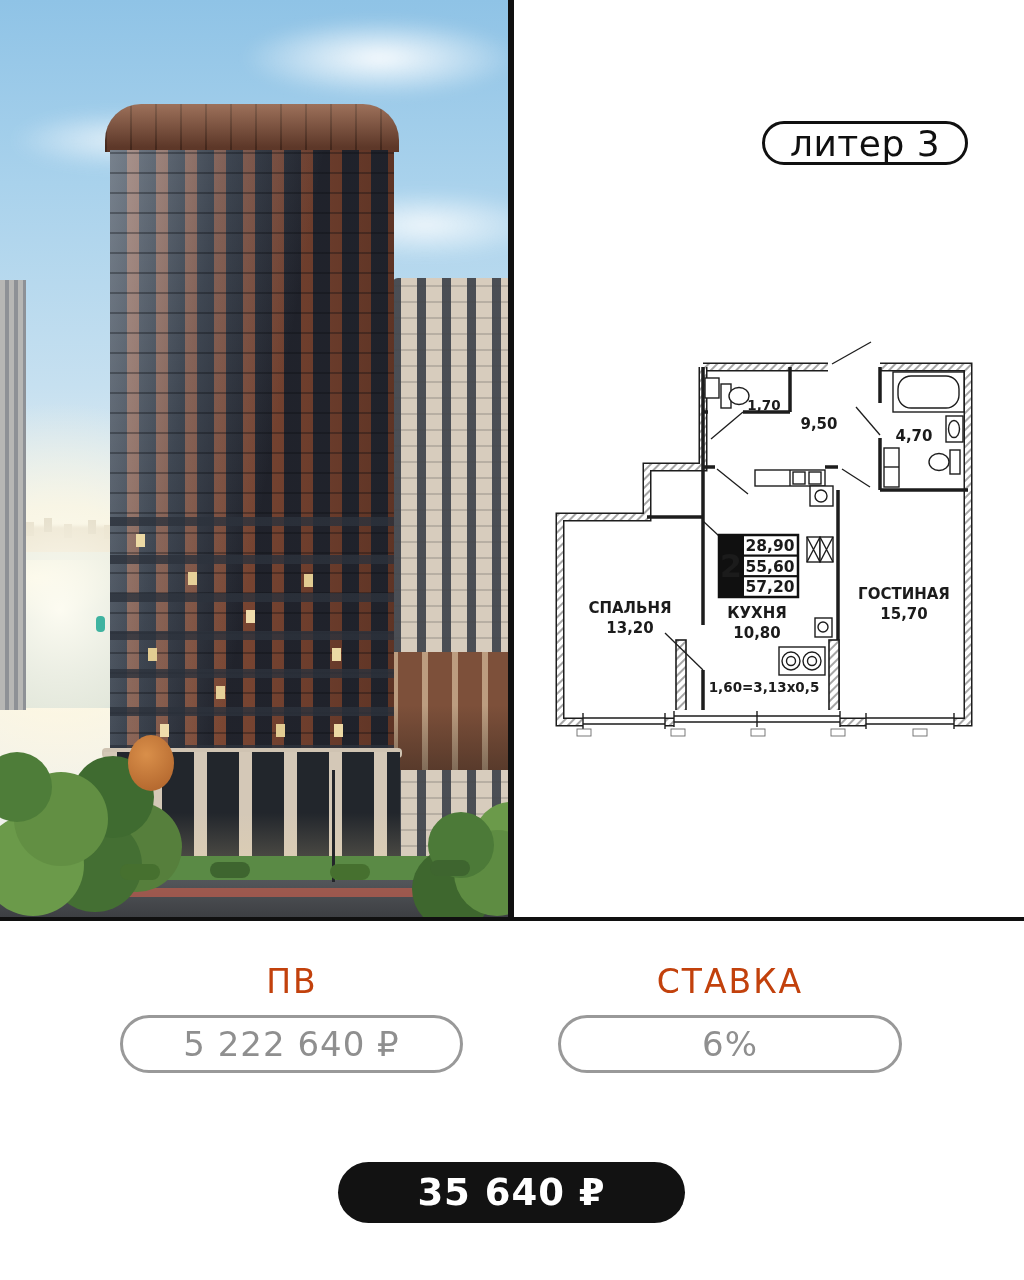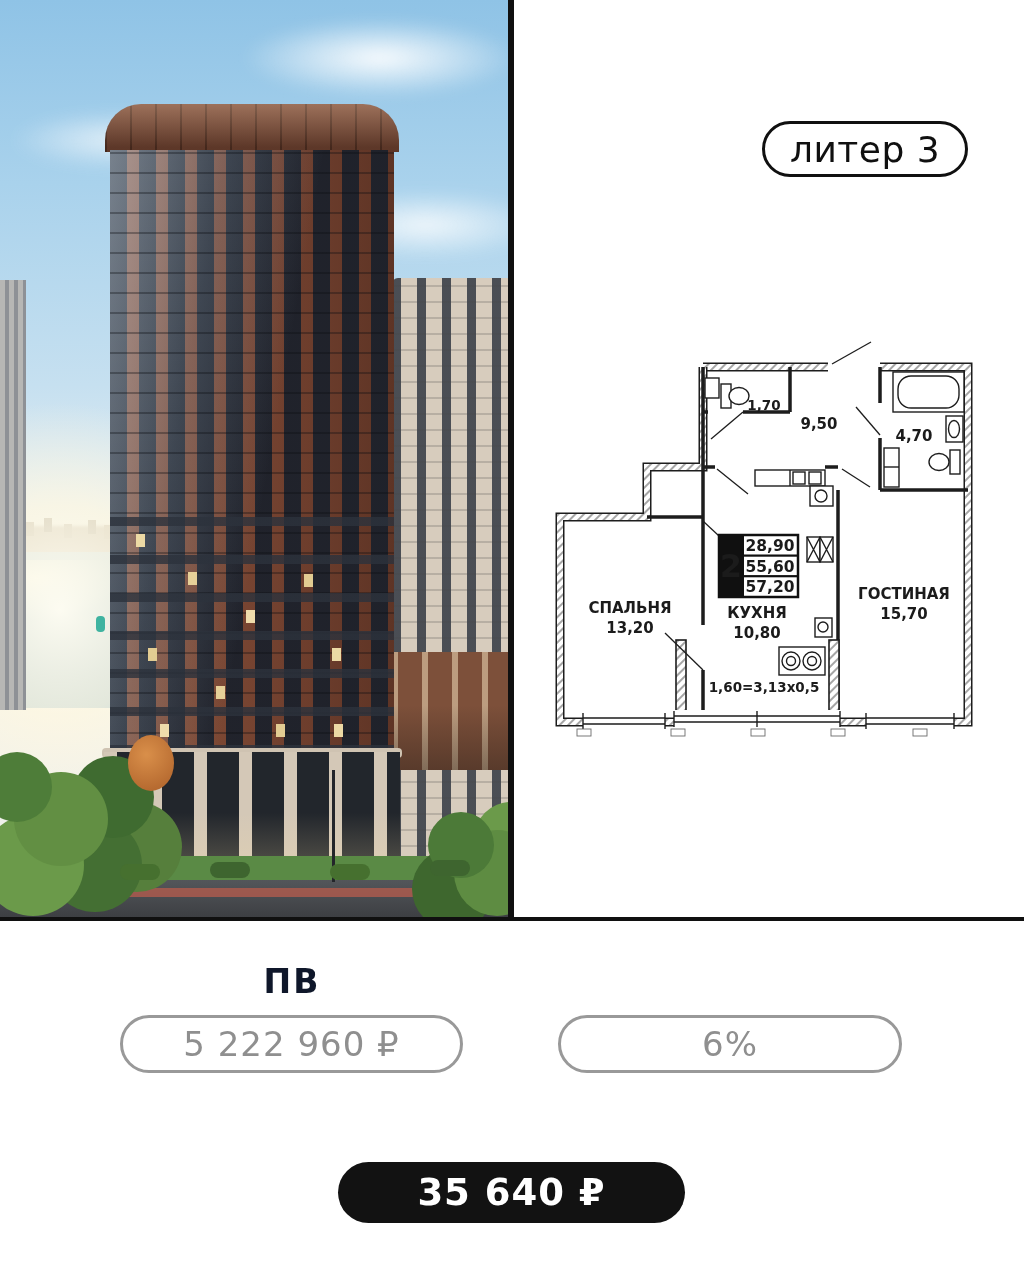--- a/index.html
+++ b/index.html
@@ -74,29 +74,29 @@
       78px 78px 0 12px #446f33,120px 60px 0 10px #567f3c;}
   .tree-orange{left:128px;top:735px;width:46px;height:56px;border-radius:50%;
     background:radial-gradient(circle at 40% 35%,#d98f4a,#b5692f 80%);}
   .trees-right{left:428px;top:812px;width:66px;height:66px;border-radius:50%;background:#4c7a38;
     box-shadow:36px 28px 0 10px #5e8c42,-8px 44px 0 8px #3e672e,50px -6px 0 4px #6b9a4a;}
   .bush-mid{left:210px;top:862px;width:40px;height:16px;border-radius:8px;background:#3e652f;
     box-shadow:120px 2px 0 #46702f,220px -2px 0 #3e652f,-90px 2px 0 #46702f;}
   .lamp{left:332px;top:770px;width:3px;height:112px;background:#23252a;}
 
   
-  .badge{left:762px;top:121px;width:206px;height:56px;border:3px solid #101010;border-radius:33px;
+  .badge{left:762px;top:121px;width:206px;height:44px;border:3px solid #101010;border-radius:33px;
     display:flex;align-items:center;justify-content:center;box-sizing:border-box;
     font-size:36px;font-weight:500;color:#101010;letter-spacing:.5px;}
   .floorplan{left:553px;top:340px;width:440px;height:400px;}
   .floorplan text{font-family:"DejaVu Sans","Liberation Sans",sans-serif;font-weight:700;fill:#1b1b1b;}
 
   
-  .metric-label{position:absolute;width:340px;text-align:center;font-size:33px;font-weight:700;
-    color:#0f172a;letter-spacing:2px;}
+  .metric-label{position:absolute;width:340px;text-align:center;font-size:33px;font-weight:400;
+    color:#c2410c;letter-spacing:2px;}
   .lbl-pv{left:122px;top:962px;}
   .lbl-rate{left:560px;top:962px;}
   .pill{position:absolute;height:58px;border:3px solid #999;border-radius:31px;box-sizing:border-box;
     display:flex;align-items:center;justify-content:center;font-size:34px;font-weight:500;color:#8f8f8f;letter-spacing:1px;}
   .pill-pv{left:120px;top:1015px;width:343px;}
   .pill-rate{left:558px;top:1015px;width:344px;}
   .lbl-payment{position:absolute;left:342px;top:1112px;width:340px;text-align:center;
     font-size:36px;font-weight:800;color:#121212;letter-spacing:1px;}
   .pill-payment{position:absolute;left:338px;top:1162px;width:347px;height:61px;border-radius:31px;
     background:#121212;display:flex;align-items:center;justify-content:center;
@@ -254,17 +254,18 @@
       <text x="77" y="293" text-anchor="middle" font-size="15">13,20</text>
       <text x="204" y="278" text-anchor="middle" font-size="15">КУХНЯ</text>
       <text x="204" y="298" text-anchor="middle" font-size="15">10,80</text>
       <text x="351" y="259" text-anchor="middle" font-size="15">ГОСТИНАЯ</text>
       <text x="351" y="279" text-anchor="middle" font-size="15">15,70</text>
       <text x="211" y="352" text-anchor="middle" font-size="13.5">1,60=3,13x0,5</text>
     </g>
   </svg>
 
   <div class="metric-label lbl-pv">ПВ</div>
-  <div class="pill pill-pv">5 222 960 ₽</div>
+  <div class="metric-label lbl-rate">СТАВКА</div>
+  <div class="pill pill-pv">5 222 640 ₽</div>
   <div class="pill pill-rate">6%</div>
   <div class="pill-payment">35 640 ₽</div>
 
 </div>
 
 </body></html>

